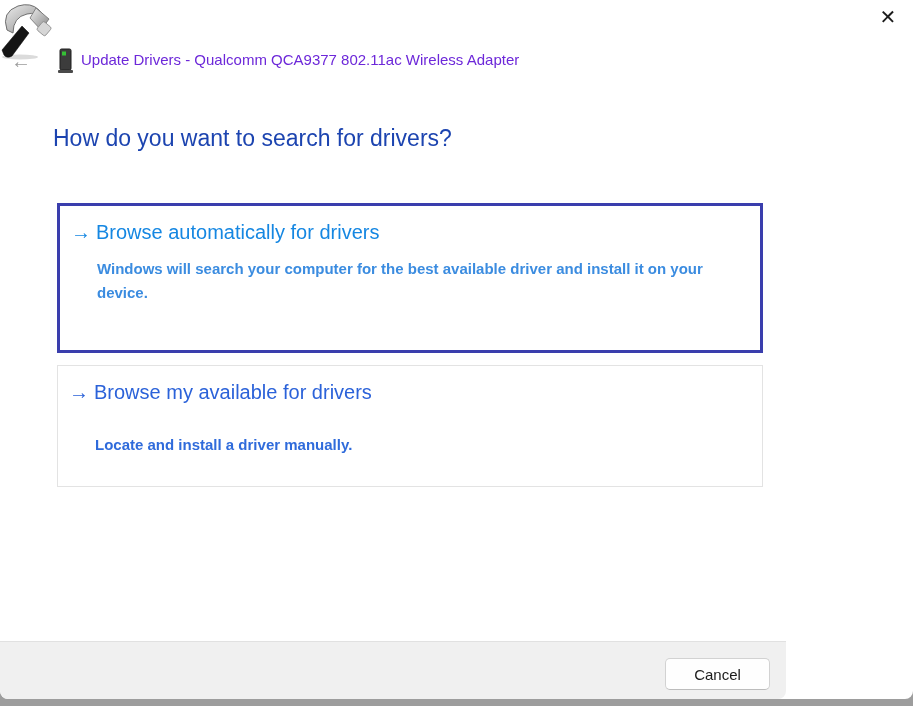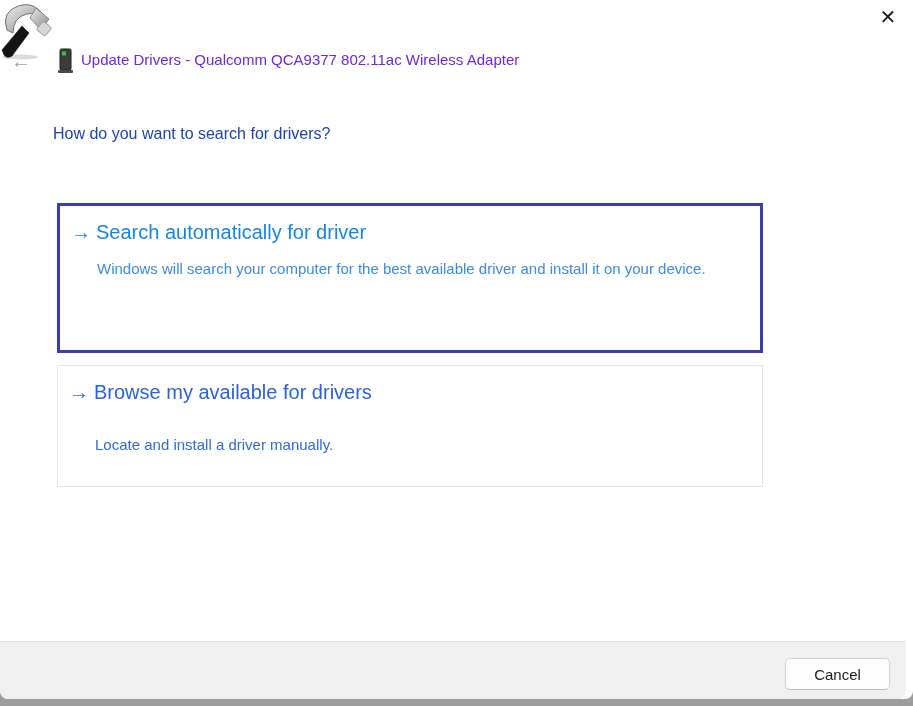--- a/index.html
+++ b/index.html
@@ -35,49 +35,49 @@
     font-size:20px; color:#9b9b9b;
   }
   .device-icon { position:absolute; top:48px; left:57px; width:17px; height:27px; }
   .wizard-title {
     position:absolute; top:51px; left:81px;
     font-size:15px; color:#6d28d9; white-space:nowrap;
   }
   
   .heading {
     position:absolute; top:125px; left:53px;
-    font-size:16px; font-weight:400; color:#1c44b0; white-space:nowrap;
+    font-size:23px; font-weight:400; color:#1c44b0; white-space:nowrap;
   }
   
   .option {
     position:absolute; left:57px; width:706px;
     background:#ffffff; cursor:pointer;
   }
   .option.focused { top:203px; height:150px; border:3px solid #3a3ead; }
   .option.normal  { top:365px; height:122px; border:1px solid #e3e3e3; }
   .opt-arrow {
     position:absolute; left:11px; top:15px;
     font-size:20px;
   }
   .opt-title {
     position:absolute; left:36px; top:15px;
     font-size:20px; white-space:nowrap;
   }
   .opt-desc {
     position:absolute; left:37px; top:51px;
-    font-size:15px; line-height:24px; width:632px;
+    font-size:15px; line-height:24px; width:632px;font-weight:bold;
   }
   .option.focused .opt-arrow, .option.focused .opt-title { color:#1587e2; }
   .option.focused .opt-desc  { color:#3b8ce0; }
   .option.normal .opt-arrow, .option.normal .opt-title { color:#2b62d9; }
   .option.normal .opt-desc   { color:#2f6bdb; top:67px; }
   
   .footer {
     position:absolute; left:0; top:641px;
-    width:906px; height:58px;
+    width:786px; height:58px;
     background:#f0f0f0;
     border-top:1px solid #e1e1e1;
     border-radius:0 0 8px 8px;
   }
   .cancel-btn {
     position:absolute; right:16px; top:16px;
     width:105px; height:32px;
     background:#fefefe;
     border:1px solid #d2d2d2;
     border-bottom-color:#bcbcbc;
@@ -118,21 +118,21 @@
       <rect x="5" y="3.5" width="4" height="4" fill="#35c135"></rect>
       <rect x="1" y="22" width="15" height="3" rx="1" fill="#4a4a4a"></rect>
     </svg>
   </div>
   <div class="wizard-title">Update Drivers - Qualcomm QCA9377 802.11ac Wireless Adapter</div>
 
   <div class="heading">How do you want to search for drivers?</div>
 
   <div class="option focused">
     <span class="opt-arrow">→</span>
-    <span class="opt-title">Search automatically for driver</span>
+    <span class="opt-title">Browse automatically for drivers</span>
     <span class="opt-desc">Windows will search your computer for the best available driver and install it on your device.</span>
   </div>
 
   <div class="option normal">
     <span class="opt-arrow">→</span>
     <span class="opt-title">Browse my available for drivers</span>
     <span class="opt-desc">Locate and install a driver manually.</span>
   </div>
 
   <div class="footer">

